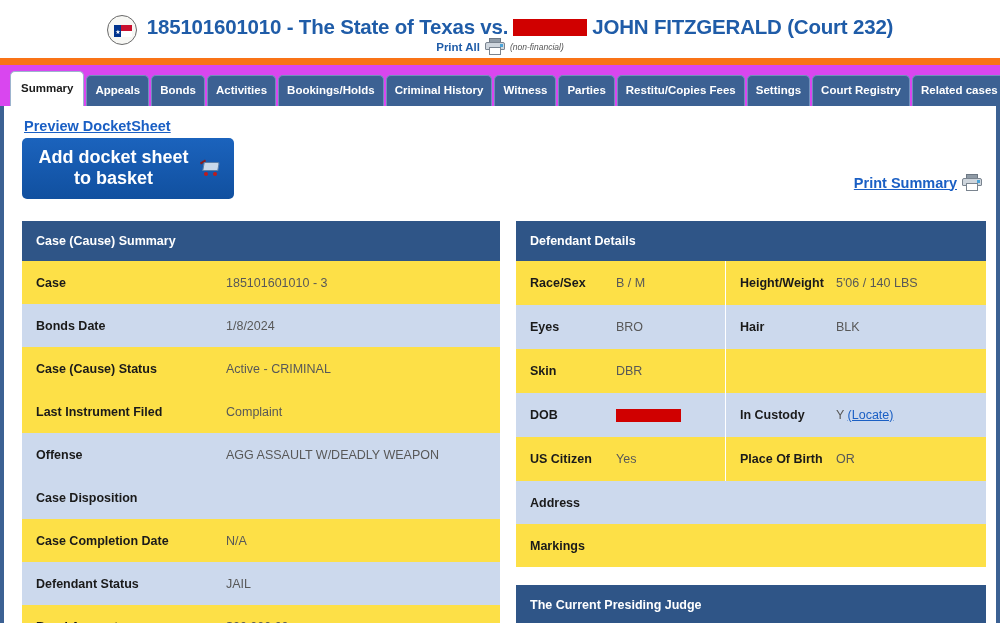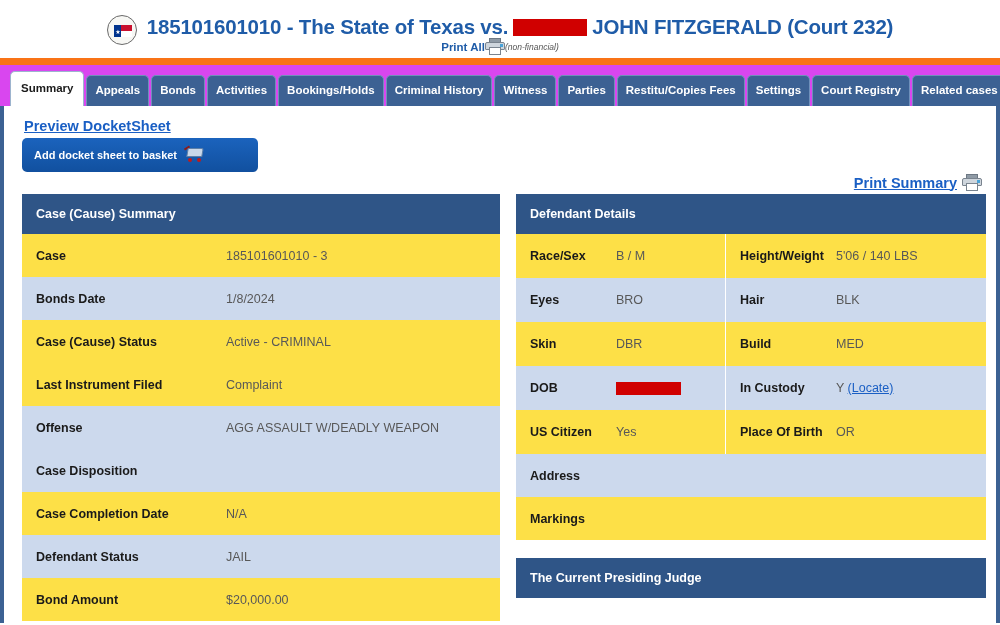--- a/index.html
+++ b/index.html
@@ -74,20 +74,21 @@
   }
 
   
   .printall-row {
     position: absolute;
     left: 0; right: 0;
     top: 38px;
     display: flex;
     align-items: center;
     justify-content: center;
+    gap: 5px;
   }
   .printall-link {
     color: #1f5ca8;
     font-size: 11.5px;
     font-weight: bold;
     text-decoration: none;
     cursor: pointer;
   }
   .nonfin {
     font-size: 8.5px;
@@ -177,26 +178,26 @@
     cursor: pointer;
     margin: 2px 0 4px 2px;
   }
 
   .basket-btn {
     display: flex;
     align-items: center;
     gap: 7px;
     background: linear-gradient(to bottom, #1b63bd, #11509f);
     color: #ffffff;
-    font-size: 11px;
+    font-size: 18px;
     font-weight: bold;
     border: none;
     border-radius: 5px;
     padding: 9px 12px 10px 12px;
-    width: 236px;
+    width: 212px;
     cursor: pointer;
     font-family: "Liberation Sans", sans-serif;
   }
   .cart {
     position: relative;
     width: 22px; height: 15px;
     flex: 0 0 auto;
   }
   .cart .basketbox {
     position: absolute; left: 3px; top: 1px;
@@ -429,24 +430,20 @@
               <div class="pair second">
                 <div class="cell-label">Hair</div>
                 <div class="cell-value">BLK</div>
               </div>
             </div>
             <div class="row odd">
               <div class="pair first">
                 <div class="cell-label">Skin</div>
                 <div class="cell-value">DBR</div>
               </div>
-              <div class="pair second">
-                <div class="cell-label">Build</div>
-                <div class="cell-value">MED</div>
-              </div>
             </div>
             <div class="row even">
               <div class="pair first">
                 <div class="cell-label">DOB</div>
                 <div class="cell-value"><span class="dob-redact"></span></div>
               </div>
               <div class="pair second">
                 <div class="cell-label">In Custody</div>
                 <div class="cell-value"><span class="val-plain">Y </span><span class="locate-link">(Locate)</span></div>
               </div>

